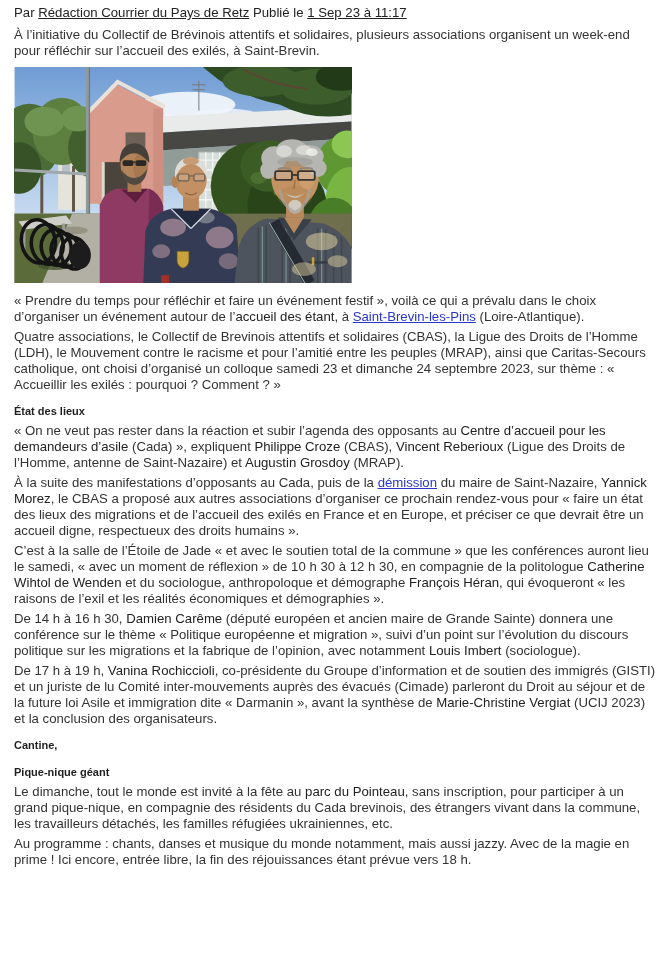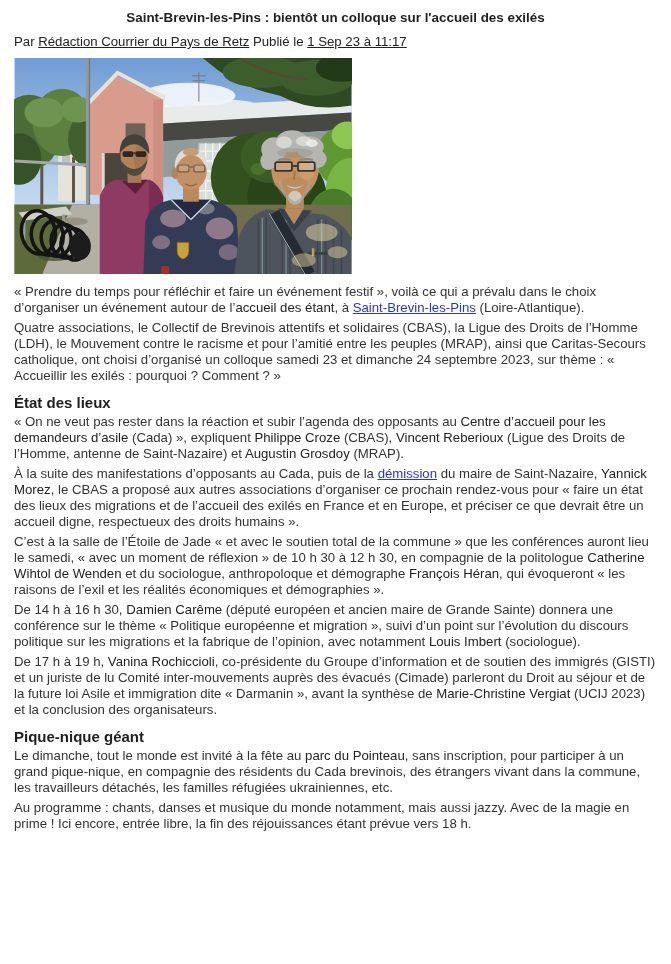--- a/index.html
+++ b/index.html
@@ -15,34 +15,34 @@
   h1 {
     font-size:13.4px; line-height:17px; font-weight:bold;
     text-align:center; margin:4px 0 8px 0; color:var(--heading);
   }
   .byline { font-weight:bold; margin:0 0 6px 0; color:#222; }
   .intro { margin:0 0 6px 0; }
   figure.photo { margin:8px 0 10px 0; line-height:0; }
   figure.photo svg { display:block; }
   #article-body p { margin:0 0 4px 0; }
   h2 {
-    font-size:15px; line-height:17px; font-weight:bold;
+    font-size:11px; line-height:17px; font-weight:bold;
     margin:10px 0 3px 0; color:var(--heading);
   }
   a { color:var(--link); text-decoration:underline; cursor:pointer; }
   .b { font-weight:normal; color:#222; }
 </style>
 </head>
 <body>
 
 <main class="page">
-  <h1>Saint-Brevin-les-Pins : bientôt un colloque sur l'accueil des exilés</h1>
 
   <p class="byline"><span class="b">Par </span><a href="#" class="b">Rédaction Courrier du Pays de Retz</a><span class="b"> Publié le </span><a href="#" class="b">1 Sep 23 à 11:17</a></p>
 
+  <p class="intro">À l’initiative du Collectif de Brévinois attentifs et solidaires, plusieurs associations organisent un week-end pour réfléchir sur l’accueil des exilés, à Saint-Brevin.</p>
 
   <figure class="photo">
     <svg width="338" height="216" viewBox="0 0 340 218" xmlns="http://www.w3.org/2000/svg">
       <defs>
         <linearGradient id="skyg" x1="0" y1="0" x2="0" y2="1">
           <stop offset="0" stop-color="#6f9cd4"></stop>
           <stop offset="1" stop-color="#cfe0f2"></stop>
         </linearGradient>
       </defs>
 
@@ -231,17 +231,18 @@
 
   <div id="article-body">
       <p><span>« Prendre du temps pour réfléchir et faire un événement festif », voilà ce qui a prévalu dans le choix d’organiser un événement autour de l’</span><span class="b">accueil des étant</span><span>, à </span><a href="#">Saint-Brevin-les-Pins</a><span> (Loire-Atlantique).</span></p>
       <p><span>Quatre associations, le Collectif de Brevinois attentifs et solidaires (CBAS), la Ligue des Droits de l’Homme (LDH), le Mouvement contre le racisme et pour l’amitié entre les peuples (MRAP), ainsi que Caritas-Secours catholique, ont choisi d’organisé un colloque samedi 23 et dimanche 24 septembre 2023, sur thème : « Accueillir les exilés : pourquoi ? Comment ? »</span></p>
       <h2>État des lieux</h2>
       <p><span>« On ne veut pas rester dans la réaction et subir l’agenda des opposants au </span><span class="b">Centre d’accueil pour les demandeurs d’asile</span><span> (Cada) », expliquent </span><span class="b">Philippe Croze</span><span> (CBAS), </span><span class="b">Vincent Reberioux</span><span> (Ligue des Droits de l’Homme, antenne de Saint-Nazaire) et </span><span class="b">Augustin Grosdoy</span><span> (MRAP).</span></p>
       <p><span>À la suite des manifestations d’opposants au Cada, puis de la </span><a href="#">démission</a><span> du maire de Saint-Nazaire, </span><span class="b">Yannick Morez</span><span>, le CBAS a proposé aux autres associations d’organiser ce prochain rendez-vous pour « faire un état des lieux des migrations et de l’accueil des exilés en France et en Europe, et préciser ce que devrait être un accueil digne, respectueux des droits humains ».</span></p>
       <p><span>C’est à la salle de l’Étoile de Jade « et avec le soutien total de la commune » que les conférences auront lieu le samedi, « avec un moment de réflexion » de 10 h 30 à 12 h 30, en compagnie de la politologue </span><span class="b">Catherine Wihtol de Wenden</span><span> et du sociologue, anthropoloque et démographe </span><span class="b">François Héran</span><span>, qui évoqueront « les raisons de l’exil et les réalités économiques et démographies ».</span></p>
       <p><span>De 14 h à 16 h 30, </span><span class="b">Damien Carême</span><span> (député européen et ancien maire de Grande Sainte) donnera une conférence sur le thème « Politique européenne et migration », suivi d’un point sur l’évolution du discours politique sur les migrations et la fabrique de l’opinion, avec notamment </span><span class="b">Louis Imbert</span><span> (sociologue).</span></p>
       <p><span>De 17 h à 19 h, </span><span class="b">Vanina Rochiccioli</span><span>, co-présidente du Groupe d’information et de soutien des immigrés (GISTI) et un juriste de lu Comité inter-mouvements auprès des évacués (Cimade) parleront du Droit au séjour et de la future loi Asile et immigration dite « Darmanin », avant la synthèse de </span><span class="b">Marie-Christine Vergiat</span><span> (UCIJ 2023) et la conclusion des organisateurs.</span></p>
+      <h2>Cantine,</h2>
       <h2>Pique-nique géant</h2>
       <p><span>Le dimanche, tout le monde est invité à la fête au </span><span class="b">parc du Pointeau</span><span>, sans inscription, pour participer à un grand pique-nique, en compagnie des résidents du Cada brevinois, des étrangers vivant dans la commune, les travailleurs détachés, les familles réfugiées ukrainiennes, etc.</span></p>
       <p><span>Au programme : chants, danses et musique du monde notamment, mais aussi jazzy. Avec de la magie en prime ! Ici encore, entrée libre, la fin des réjouissances étant prévue vers 18 h.</span></p>
     </div>
 </main>
 
 </body></html>

